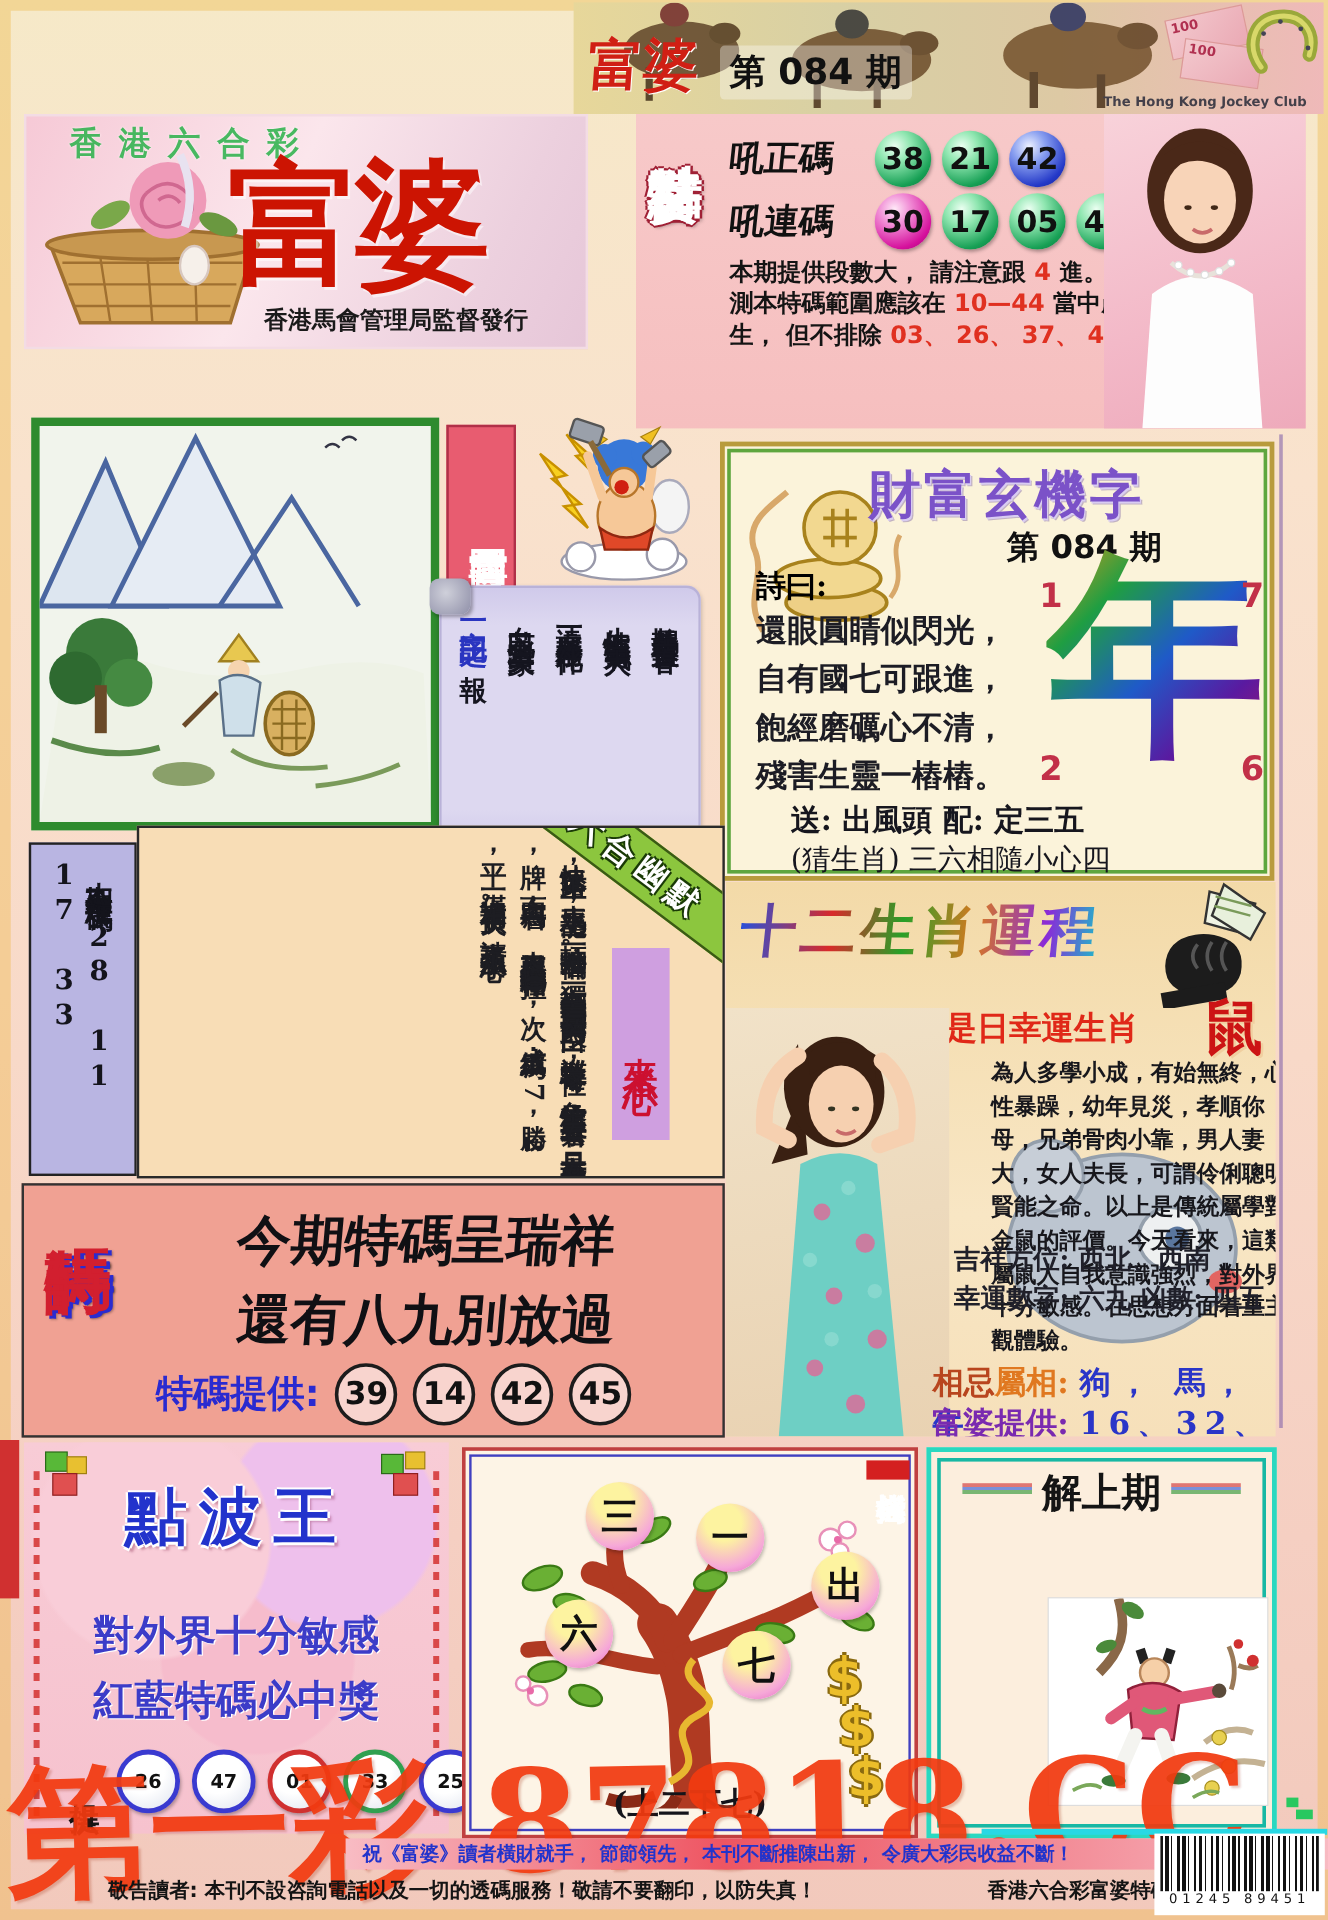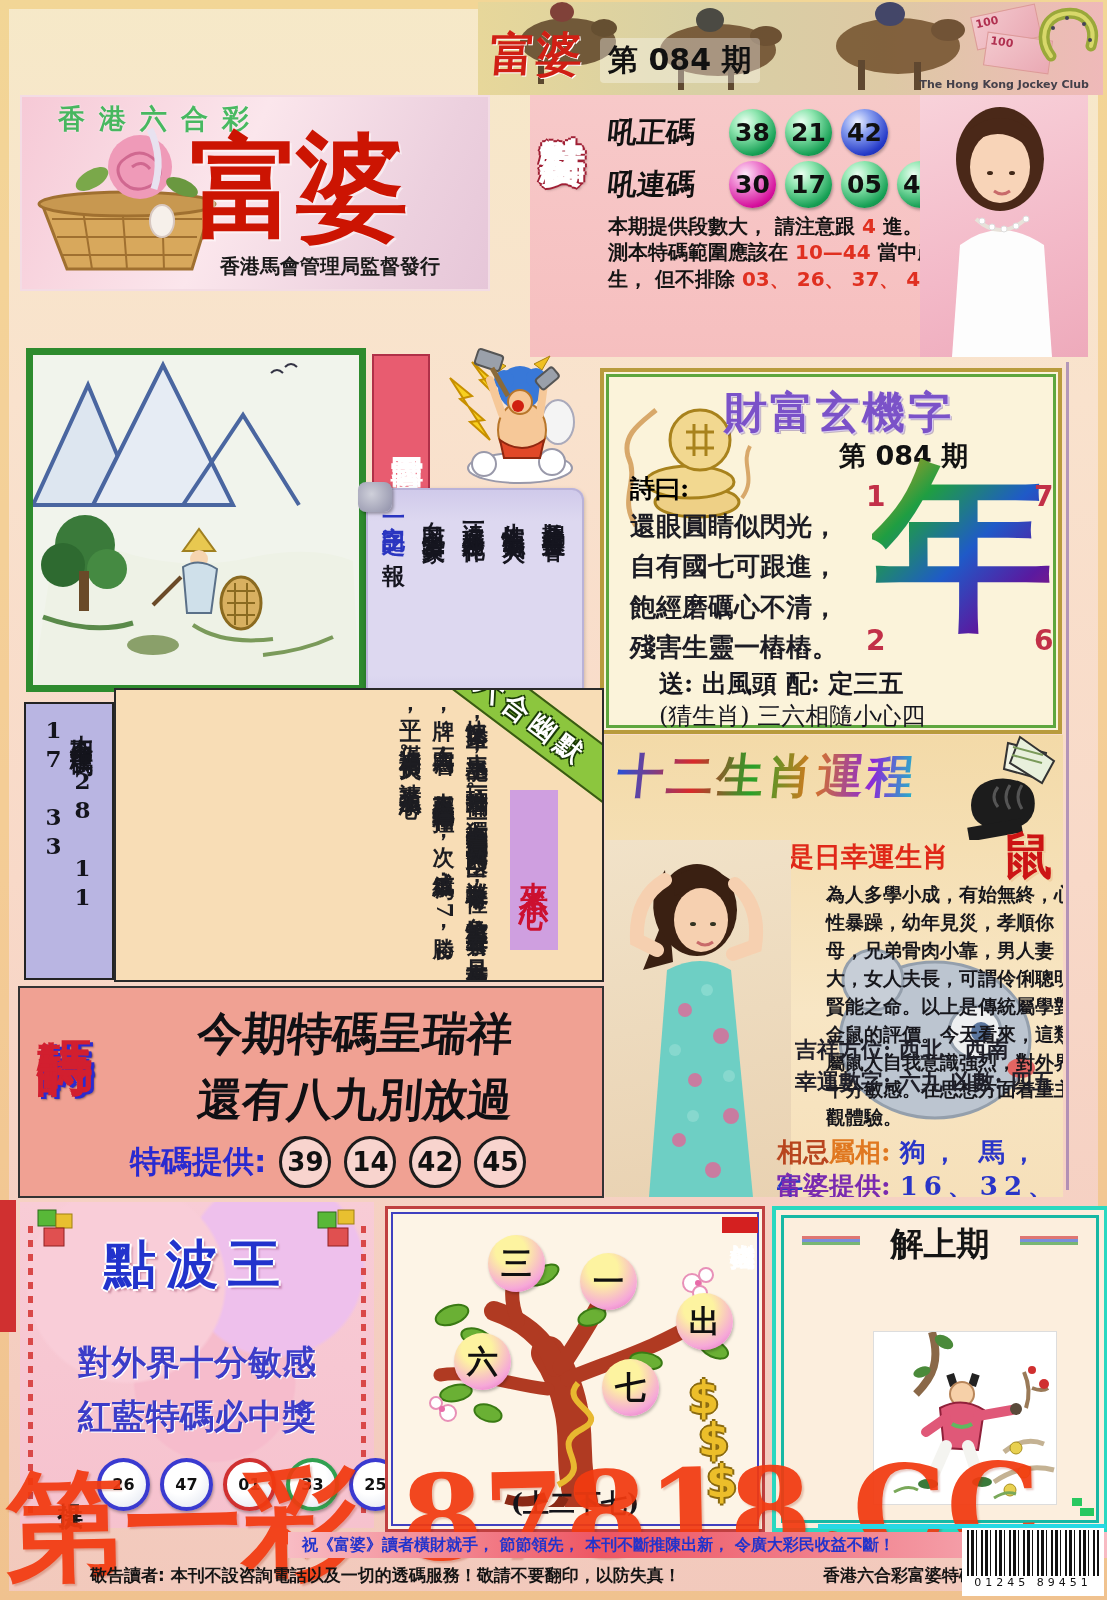--- a/index.html
+++ b/index.html
@@ -128,21 +128,21 @@
   #treep .inner{position:absolute;inset:3px;border:2px solid #4040c0;}
   #tree-label{position:absolute;right:4px;top:8px;width:36px;background:#d42020;color:#fff;
     font-size:25px;font-weight:bold;text-align:center;padding:8px 0;line-height:1.25;z-index:5;}
   .fruit{position:absolute;width:57px;height:57px;border-radius:50%;display:flex;align-items:center;justify-content:center;
     font-size:31px;font-weight:bold;color:#101010;font-family:"DejaVu Serif","Liberation Serif",serif;
     background:radial-gradient(circle at 40% 28%,#fdf3a0 0 28%,#f6a8d8 70%,#e060c0 100%);box-shadow:1px 2px 3px rgba(0,0,0,.25);z-index:4;}
   .dollar{position:absolute;font-size:45px;font-weight:bold;color:#ecbe2a;text-shadow:-2px 0 #8a6a10,2px 0 #8a6a10,0 -2px #8a6a10,0 2px #8a6a10;z-index:4;}
   #tree-bottom{position:absolute;left:0;bottom:8px;width:100%;text-align:center;font-size:26px;font-weight:bold;
     font-family:"DejaVu Serif","Liberation Serif",serif;color:#14141a;z-index:4;}
   
-  #lastp{left:772px;top:1206px;width:336px;height:326px;background:#fceedd;border:4px solid #2ad8c0;box-sizing:border-box;}
+  #lastp{left:772px;top:1206px;width:292px;height:326px;background:#fceedd;border:4px solid #2ad8c0;box-sizing:border-box;}
   #lastp .inner{position:absolute;inset:5px;border:3px solid #17b8a4;}
   #last-title{position:absolute;left:0;top:12px;width:100%;text-align:center;font-size:33px;font-weight:bold;
     color:#141414;font-family:"DejaVu Serif","Liberation Serif",serif;}
   .wavy{position:absolute;top:26px;width:58px;height:14px;
     background:repeating-linear-gradient(180deg,#d85858 0 3px,#5878d8 3px 6px,#58a858 6px 9px,transparent 9px 14px);opacity:.8;}
   #last-img{position:absolute;left:98px;top:122px;width:182px;height:172px;background:#fff;box-shadow:0 0 0 1px #ddd;}
   
   #watermark{left:6px;top:1438px;width:1100px;font-size:118px;font-weight:bold;color:#f23a10;white-space:nowrap;
     letter-spacing:0px;z-index:40;transform:rotate(-1.2deg);opacity:.93;text-shadow:2px 2px 2px rgba(150,30,0,.25);}
   #wish{left:288px;top:1532px;width:826px;height:26px;z-index:45;

